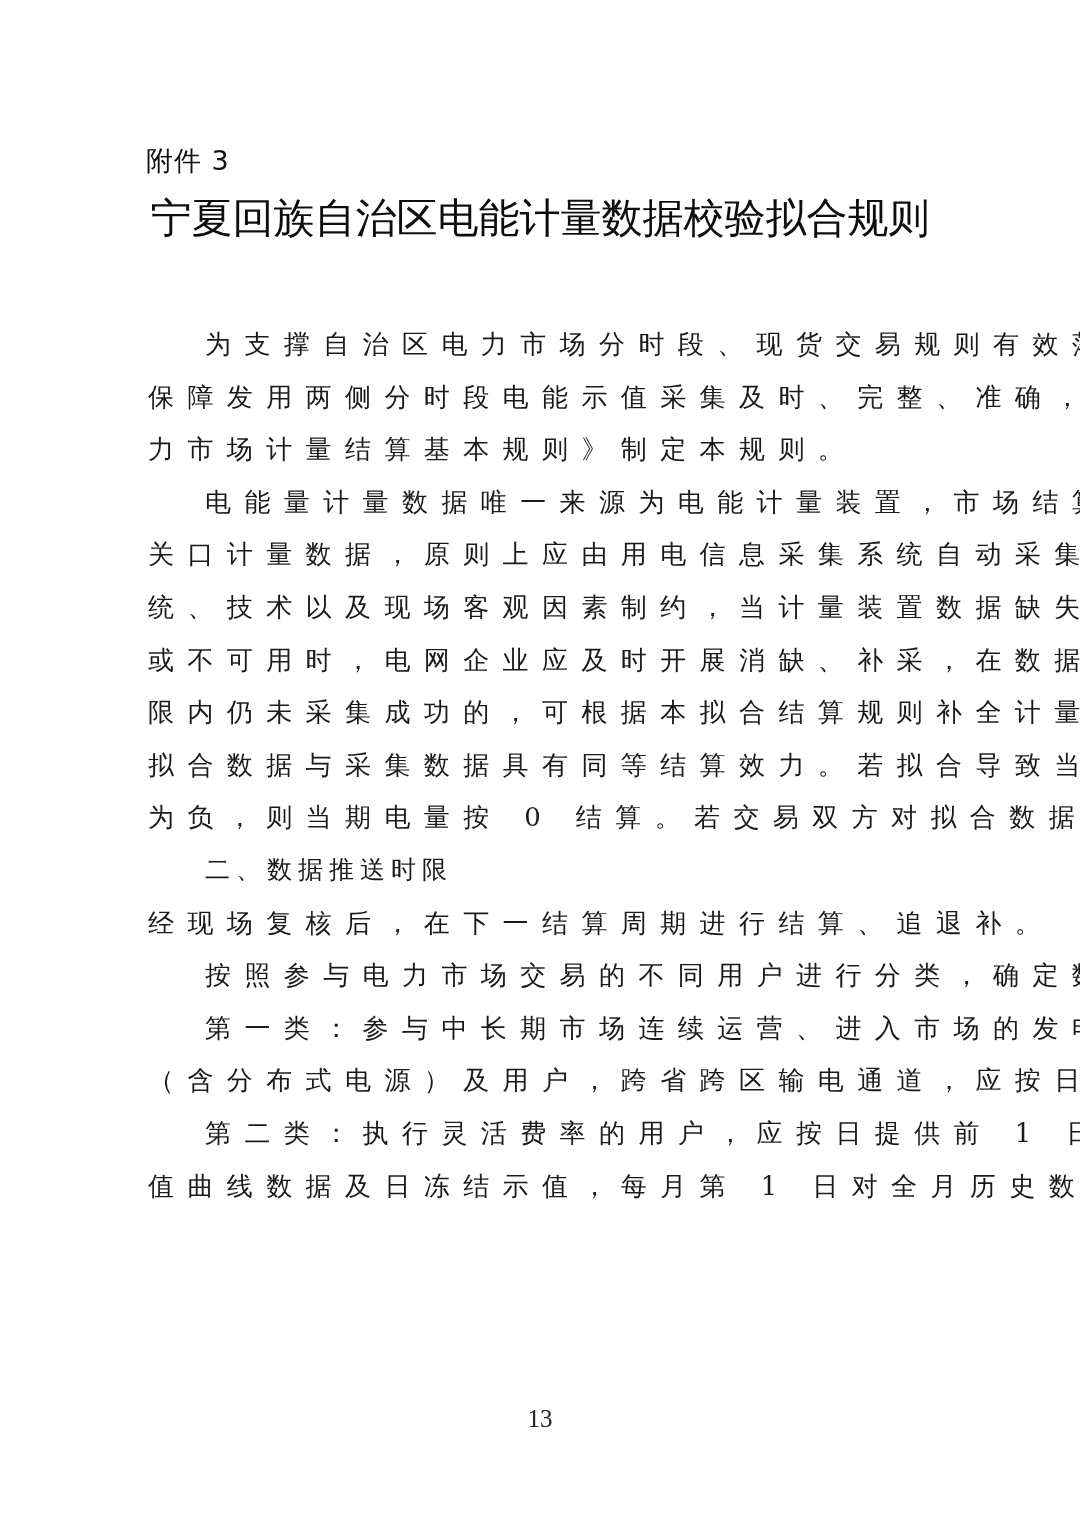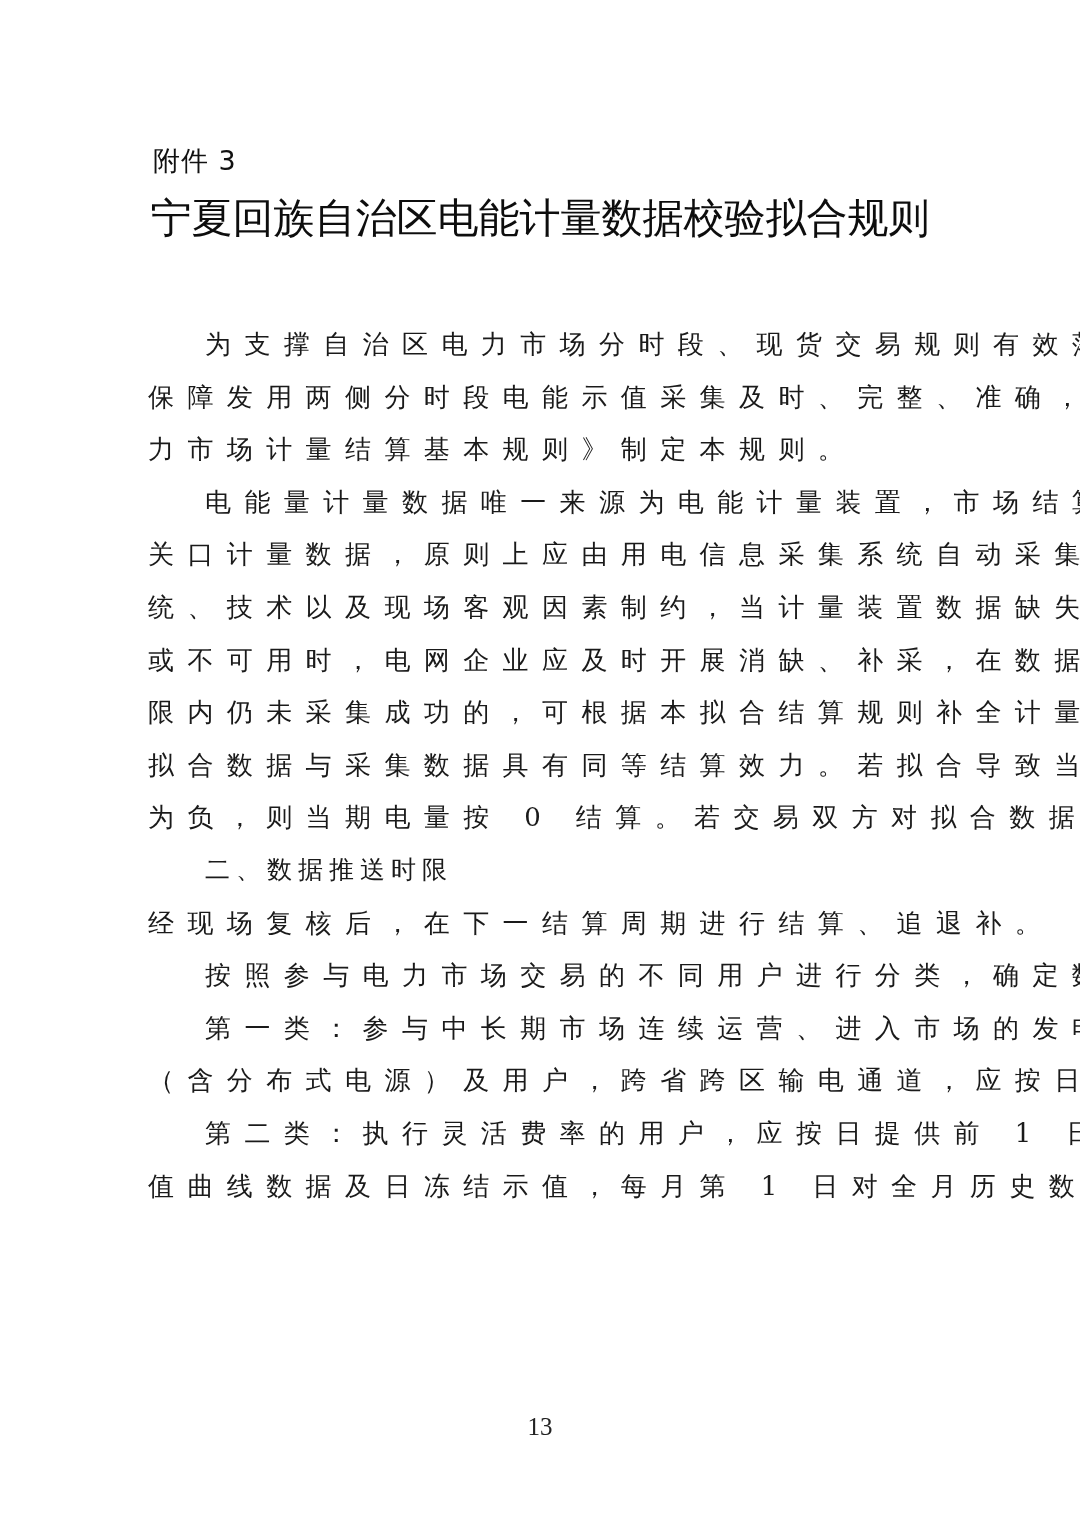--- a/index.html
+++ b/index.html
@@ -23,21 +23,20 @@
     }
     .attachment-label {
       position: absolute;
       left: 146px;
       top: 145px;
       font-family: "DejaVu Sans", "Liberation Sans", sans-serif;
       font-size: 27px;
       line-height: 32px;
       letter-spacing: 1px;
       color: #111;
-      margin-left: 7px;
     }
     .doc-title {
       position: absolute;
       left: 0;
       width: 1080px;
       top: 190px;
       text-align: center;
       font-family: "DejaVu Sans", "Liberation Sans", sans-serif;
       font-size: 41px;
       line-height: 56px;
@@ -69,21 +68,20 @@
     .page-number {
       position: absolute;
       left: 0;
       width: 1080px;
       top: 1404px;
       text-align: center;
       font-family: "Liberation Serif", "DejaVu Serif", serif;
       font-size: 25px;
       line-height: 30px;
       color: #222;
-      margin-top: 8px;
     }
   </style>
 </head>
 <body>
 
 <div class="page">
   <div class="attachment-label">附件 3</div>
   <div class="doc-title">宁夏回族自治区电能计量数据校验拟合规则</div>
 
   <div class="body-text">

